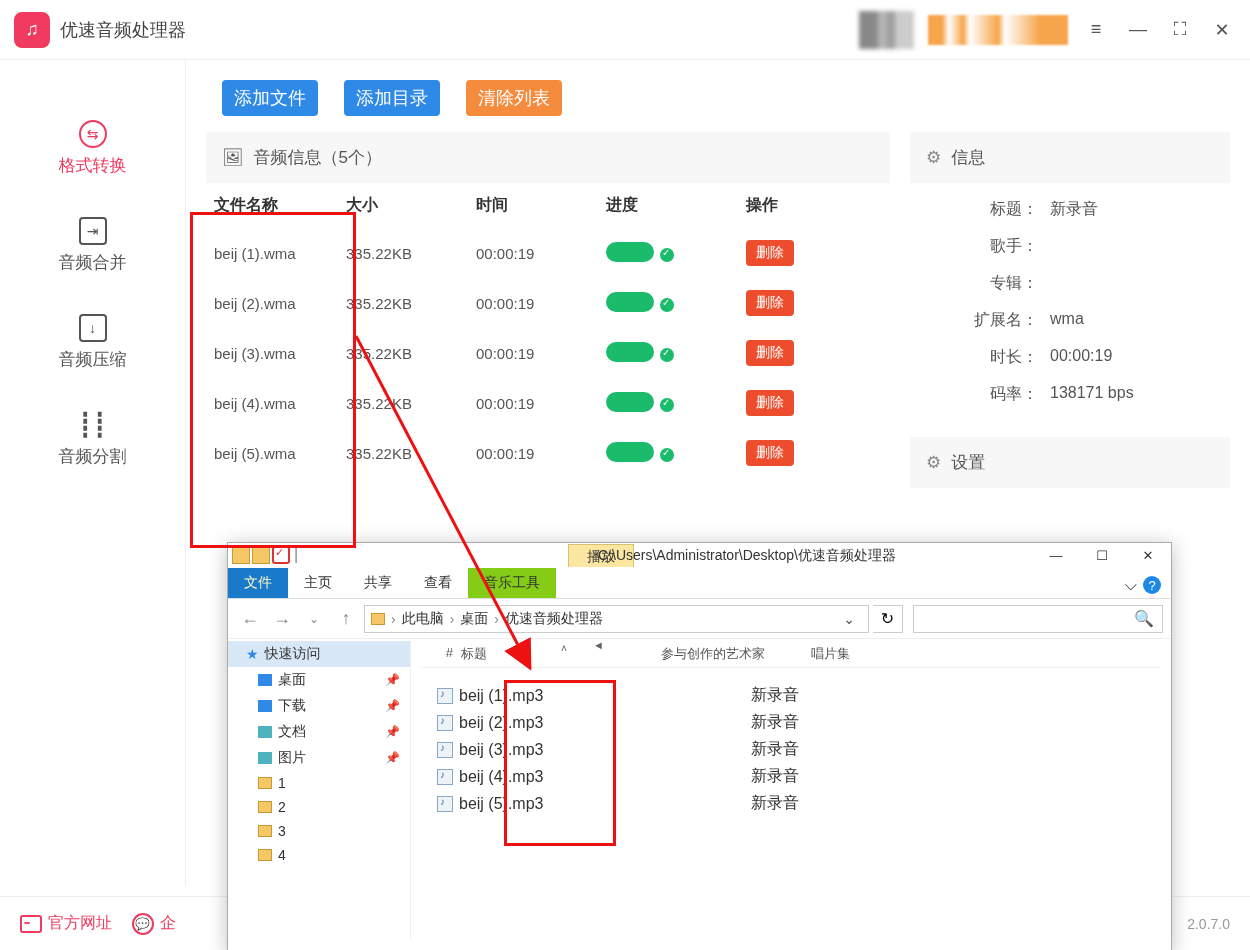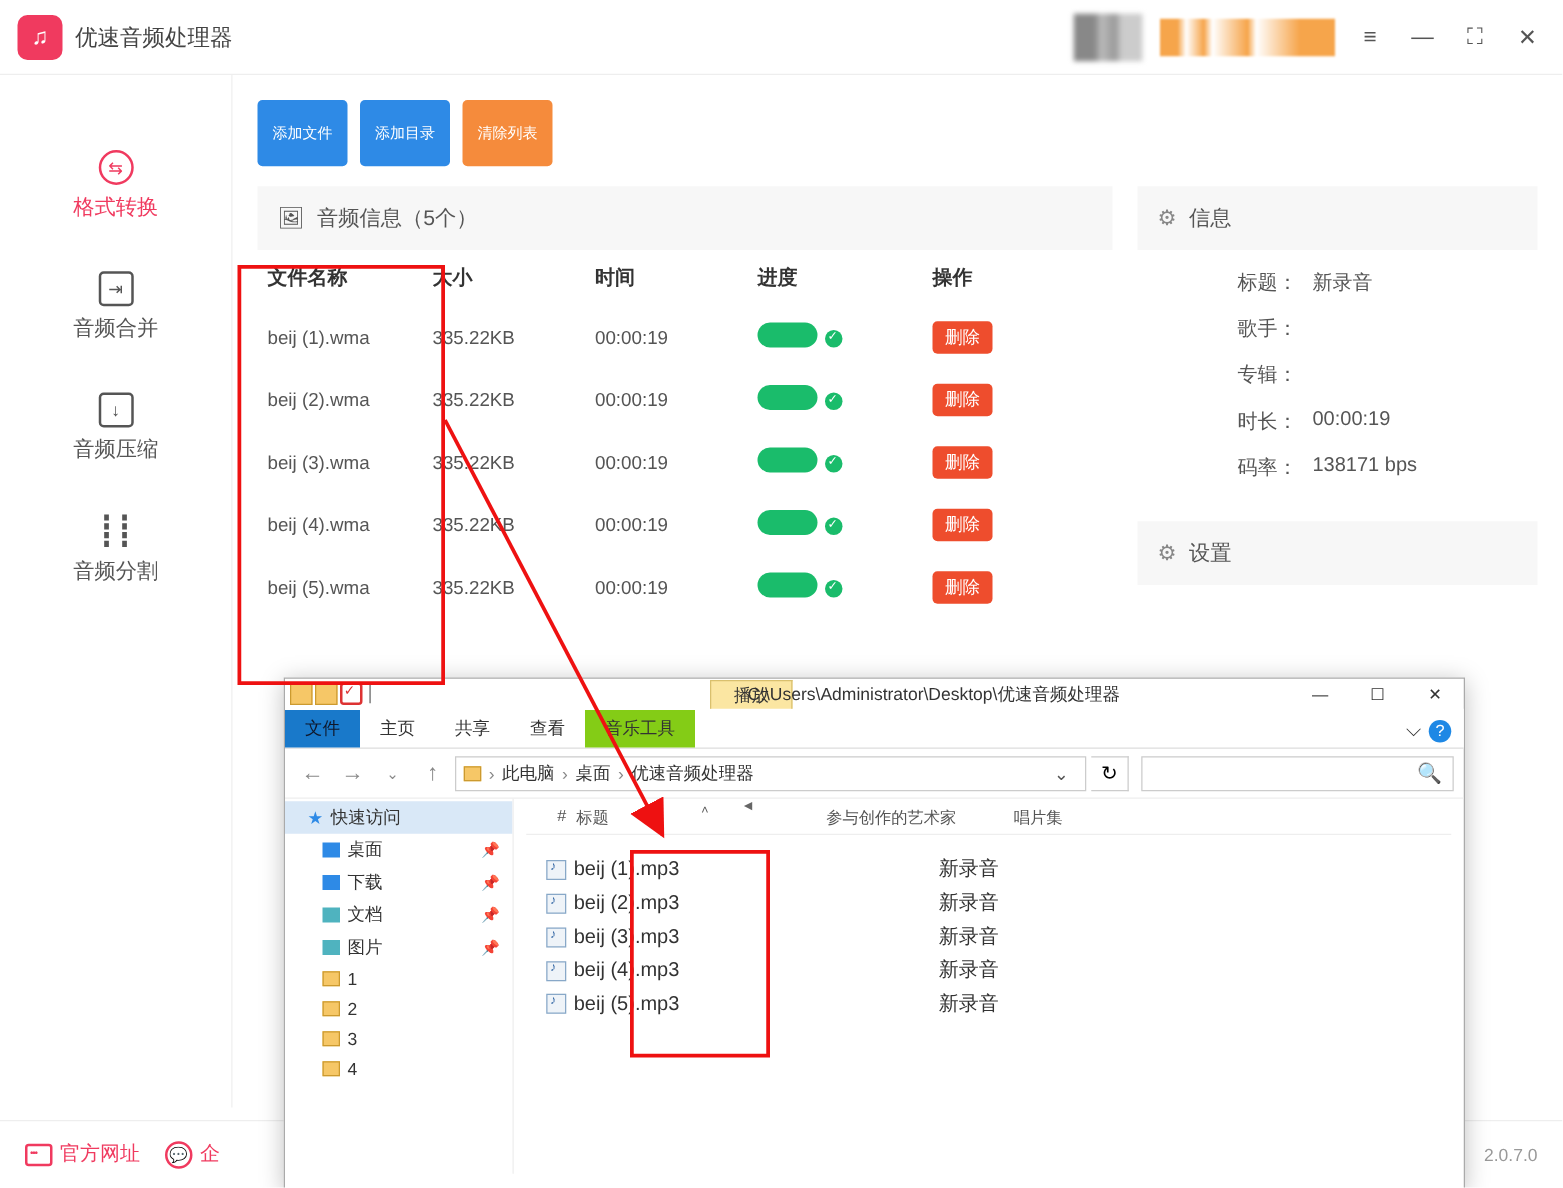--- a/index.html
+++ b/index.html
@@ -18,21 +18,21 @@
 .main { display: flex; height: 826px; }
 .sidebar { width: 186px; padding-top: 60px; border-right: 1px solid #f0f0f0; }
 .side-item { display: flex; flex-direction: column; align-items: center; gap: 6px; margin-bottom: 40px; color: #555; font-size: 17px; cursor: pointer; }
 .side-item.active { color: #f03a5f; }
 .side-icon { width: 28px; height: 28px; border: 2px solid currentColor; border-radius: 50%; display: flex; align-items: center; justify-content: center; font-size: 14px; }
 .side-icon.square { border-radius: 4px; }
 .side-icon.none { border: none; font-size: 24px; }
 
 .content { flex: 1; padding: 20px 0 0 0; position: relative; }
 .toolbar { display: flex; align-items: center; padding: 0 20px 16px 20px; gap: 10px; }
-.btn { padding: 18px 12px; border-radius: 4px; color: #fff; border: none; font-size: 12px; cursor: pointer; }
+.btn { padding: 6px 12px; border-radius: 4px; color: #fff; border: none; font-size: 18px; cursor: pointer; margin-left: 16px; }
 .btn-blue { background: #2e8ae6; }
 .btn-orange { background: #f58b3c; }
 .toolbar-output { margin-left: auto; display: flex; align-items: center; gap: 8px; color: #333; font-size: 16px; }
 .radio-dot { width: 16px; height: 16px; border: 2px solid #2e8ae6; border-radius: 50%; display: inline-flex; align-items: center; justify-content: center; }
 .radio-dot::after { content: ""; width: 8px; height: 8px; background: #2e8ae6; border-radius: 50%; }
 .path-box { border: 1px solid #ccc; padding: 4px 8px; border-radius: 2px; color: #555; font-size: 15px; width: 190px; white-space: nowrap; overflow: hidden; }
 .dots-btn { color: #333; font-size: 20px; cursor: pointer; letter-spacing: 2px; }
 .folder-icon { color: #555; font-size: 20px; cursor: pointer; }
 .btn-start { background: #ee4d2d; padding: 8px 20px; font-size: 17px; margin-left: 20px; }
 
@@ -73,21 +73,21 @@
 .ex-top { height: 24px; display: flex; align-items: center; }
 .ex-ic { width: 18px; height: 18px; margin-left: 4px; background: #f6c767; border: 1px solid #cc9a2f; }
 .ex-ic.red { background: none; border: 2px solid #d33; border-radius: 3px; position:relative; }
 .ex-ic.red::after{content:"✓"; color:#d33; font-size:11px; position:absolute; left:1px; top:-2px;}
 .ex-title-tab { margin-left: 270px; background: #fbe6a2; border: 1px solid #d9c06e; border-bottom: none; padding: 3px 18px 0 18px; font-size: 14px; color: #333; height: 23px; }
 .ex-path-title { position: absolute; left: 370px; top: 4px; font-size: 14px; color: #333; }
 .ex-winbtns { margin-left: auto; display: flex; }
 .ex-winbtn { width: 46px; height: 22px; display: flex; align-items: center; justify-content: center; font-size: 13px; color: #333; cursor: pointer; }
 .ex-ribbon { height: 32px; background: #fff; display: flex; align-items: flex-end; border-bottom: 1px solid #ddd; }
 .ex-tab { padding: 6px 16px; font-size: 14px; color: #333; cursor: pointer; }
-.ex-tab.file { background: #1979ca; color: #0f172a; }
+.ex-tab.file { background: #1979ca; color: #fef9c3; }
 .ex-tab.music { background: #84cc16; }
 .ex-help { margin-left: auto; padding: 4px 10px; display: flex; align-items: center; gap: 6px; color: #333; }
 .help-circle { width: 18px; height: 18px; background: #1e88e5; color: #fff; border-radius: 50%; font-size: 13px; display: flex; align-items: center; justify-content: center; }
 .ex-nav { height: 40px; display: flex; align-items: center; padding: 0 8px; gap: 4px; border-bottom: 1px solid #eee; }
 .nav-arrow { width: 28px; height: 28px; display: flex; align-items: center; justify-content: center; color: #888; font-size: 18px; cursor: pointer; }
 .addr-bar { flex: 1; border: 1px solid #ccc; height: 28px; display: flex; align-items: center; padding: 0 6px; font-size: 14px; color: #333; gap: 2px; }
 .crumb-sep { color: #888; padding: 0 4px; }
 .addr-ctrl { width: 26px; text-align: center; color: #555; cursor: pointer; }
 .refresh-box { width: 30px; height: 28px; border: 1px solid #ccc; border-left: none; display: flex; align-items: center; justify-content: center; cursor: pointer; }
 .search-box { width: 250px; height: 28px; border: 1px solid #ccc; margin-left: 6px; display: flex; align-items: center; justify-content: flex-end; padding: 0 8px; color: #888; }
@@ -222,20 +222,24 @@
             </div>
           <div class="info-row">
               <span class="info-label">歌手：</span>
               <span></span>
             </div>
           <div class="info-row">
               <span class="info-label">专辑：</span>
               <span></span>
             </div>
           <div class="info-row">
+              <span class="info-label">扩展名：</span>
+              <span>wma</span>
+            </div>
+          <div class="info-row">
               <span class="info-label">时长：</span>
               <span>00:00:19</span>
             </div>
           <div class="info-row">
               <span class="info-label">码率：</span>
               <span>138171 bps</span>
             </div>
         </div>
         <div class="panel-head">
           <span class="gear-icon">⚙</span>
@@ -403,21 +407,21 @@
             <div class="xc-name" style="display:flex;align-items:center;">
               <span class="mp3-ic"></span>
               <span>beij (4).mp3</span>
             </div>
             <div class="xc-num"></div>
             <div class="xc-title">新录音</div>
             <div class="xc-artist"></div>
             <div class="xc-album"></div>
           </div>
           <div class="ex-row">
-            <div class="xc-name" style="display:flex;align-items:flex-start;">
+            <div class="xc-name" style="display:flex;align-items:center;">
               <span class="mp3-ic"></span>
               <span>beij (5).mp3</span>
             </div>
             <div class="xc-num"></div>
             <div class="xc-title">新录音</div>
             <div class="xc-artist"></div>
             <div class="xc-album"></div>
           </div>
         </div>
     </div>

